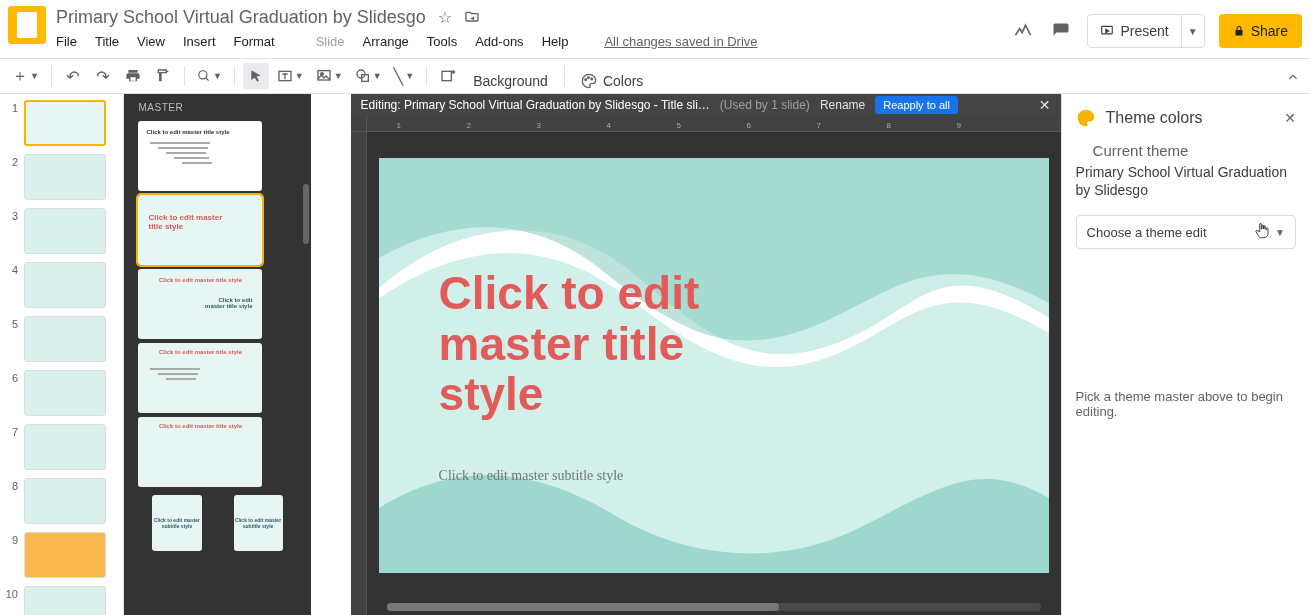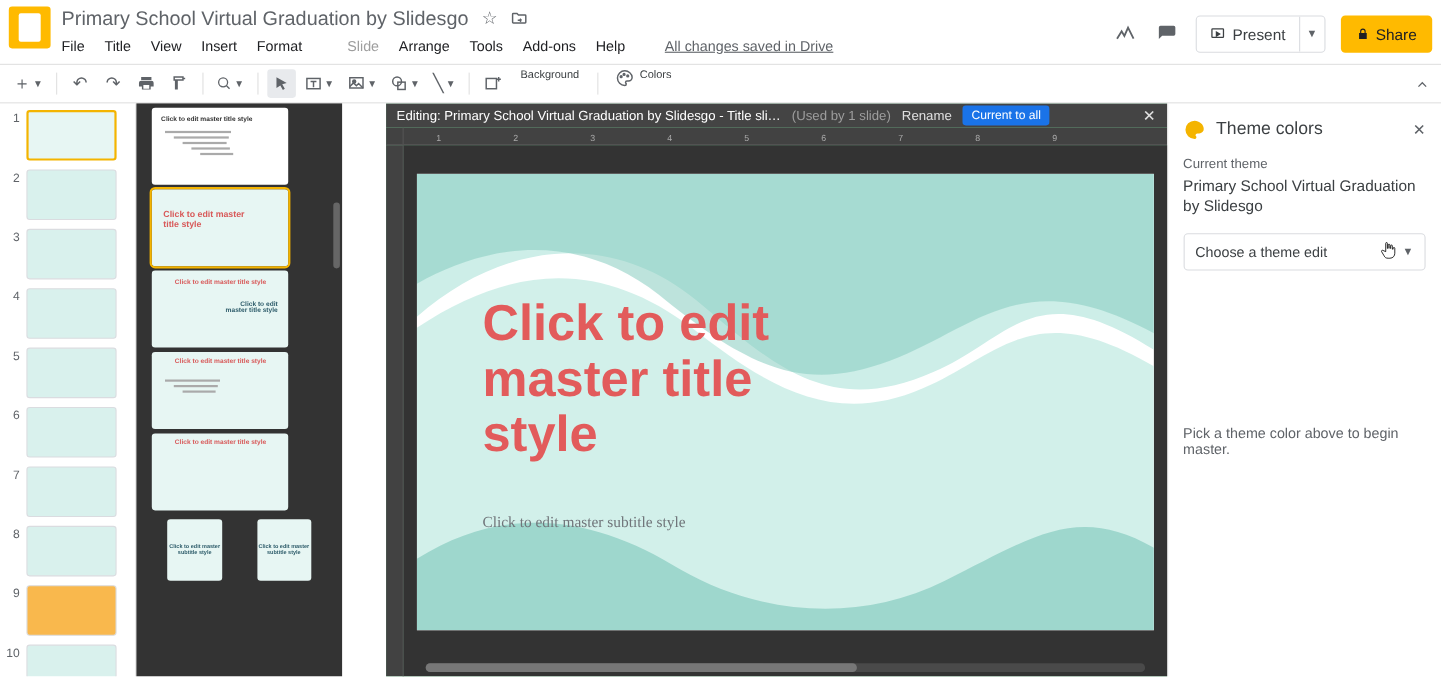--- a/index.html
+++ b/index.html
@@ -24,21 +24,21 @@
   .present-drop { width: 22px; display: flex; align-items: center; justify-content: center; color: #5f6368; cursor: pointer; font-size: 10px;}
   .share-btn { display: flex; align-items: center; gap: 6px; background: #ffba00; border-radius: 4px; height: 34px; padding: 0 14px; font-weight: 500; font-size: 14px; color: #202124; cursor: pointer; }
   .share-lock { font-size: 12px; }
 
   
   .toolbar { height: 36px; border-top: 1px solid #e0e0e0; border-bottom: 1px solid #e0e0e0; display: flex; align-items: center; padding: 0 8px; gap: 4px; position: relative; }
   .tbtn { min-width: 26px; height: 26px; display: flex; align-items: center; justify-content: center; color: #5f6368; font-size: 16px; border-radius: 3px; cursor: pointer; padding: 0 4px; }
   .tbtn.active { background: #e8eaed; }
   .tbtn .drop { font-size: 9px; margin-left: 2px; color: #5f6368; }
   .sep { width: 1px; height: 20px; background: #e0e0e0; margin: 0 4px; }
-  .pillbtn { height: 26px; display: flex; align-items: flex-start; padding: 0 8px; font-size: 10px; color: #3c4043; border-radius: 3px; cursor: pointer; gap: 6px; }
+  .pillbtn { height: 26px; display: flex; align-items: flex-end; padding: 0 8px; font-size: 14px; color: #3c4043; border-radius: 3px; cursor: pointer; gap: 6px; }
   .collapse-btn { position: absolute; right: 4px; top: 5px; }
 
   
   .body { display: flex; height: 521px; }
 
   
   .filmstrip { width: 130px; background: #fff; border-right: 1px solid #e0e0e0; overflow: hidden; padding: 6px 4px; }
   .thumb-row { display: flex; gap: 6px; margin-bottom: 8px; align-items: flex-start; }
   .thumb-num { width: 14px; font-size: 11px; color: #5f6368; text-align: right; padding-top: 2px; }
   .thumb { width: 82px; height: 46px; border: 1px solid #dadce0; border-radius: 3px; background: #e7f6f3; position: relative; overflow: hidden; }
@@ -53,21 +53,21 @@
   .layout-thumb { width: 124px; height: 70px; background: #e7f6f3; border-radius: 3px; margin: 4px 14px; position: relative; display: flex; align-items: center; justify-content: center; text-align: center; color: #555; font-size: 7px; font-weight: 600; overflow:hidden; }
   .layout-thumb.half { width: 60px; height: 56px; }
   .layout-halves { display: flex; gap: 4px; padding: 0 14px; }
   .layout-thumb.master-sel { outline: 2px solid #f4b400; }
   .layout-thumb .lt-title { color: #d85a5a; font-weight: 700; font-size: 8px; width: 70%; }
   .layout-thumb .lines { position: absolute; left: 12px; right: 12px; top: 18px; }
   .layout-thumb .line { height: 2px; background: #aaa; margin: 3px 0; }
   .panel-scrollbar { position: absolute; right: 2px; top: 90px; width: 6px; height: 60px; background: #666; border-radius: 3px; }
 
   
-  .canvas-area { flex: 1; background: #86efac; display: flex; flex-direction: column; margin-left: 40px; }
+  .canvas-area { flex: 1; background: #737373; display: flex; flex-direction: column; margin-left: 40px; }
   .edit-bar { background: #444; height: 22px; display: flex; align-items: center; padding: 0 10px; gap: 10px; font-size: 12px; color: #fff; }
   .edit-bar .title { flex: 0 0 auto; max-width: 360px; white-space: nowrap; overflow: hidden; text-overflow: ellipsis; }
   .edit-bar .used { color: #9e9e9e; }
   .edit-bar .spacer { flex: 1; }
   .edit-bar .rename { color: #e0e0e0; cursor: pointer; }
   .edit-bar .reapply { background: #1a73e8; color: #fff; padding: 3px 8px; border-radius: 3px; font-size: 11px; cursor: pointer; }
   .edit-bar .close-x { color: #e0e0e0; font-size: 14px; cursor: pointer; margin-left: auto; }
 
   .rulers-corner { height: 16px; background: #424242; border-bottom: 1px solid #555; display: flex; }
   .vruler-spacer { width: 16px; border-right: 1px solid #555; }
@@ -87,21 +87,21 @@
 
   .stage-scroll-h { position:absolute; left:20px; right:20px; bottom:4px; height:8px; background:#4a4a4a; border-radius:4px;}
   .stage-scroll-h .knob{ position:absolute; left:0; width:60%; height:8px; background:#777; border-radius:4px;}
 
   
   .theme-panel { width: 260px; border-left: 1px solid #e0e0e0; background: #fff; padding: 14px 14px; display: flex; flex-direction: column; }
   .tp-header { display: flex; align-items: center; gap: 10px; margin-bottom: 14px; }
   .tp-header .pal-icon { color: #f4b400; font-size: 18px; }
   .tp-header .tp-title { font-size: 16px; color: #3c4043; font-weight: 400; }
   .tp-header .tp-close { margin-left: auto; color: #5f6368; font-size: 14px; cursor: pointer; }
-  .tp-label { font-size: 12px; color: #5f6368; margin-bottom: 4px; }
+  .tp-label { font-size: 15px; color: #5f6368; margin-bottom: 4px; margin-left: 17px; }
   .tp-theme-name { font-size: 14px; color: #3c4043; margin-bottom: 16px; line-height: 1.3; }
   .tp-dropdown { border: 1px solid #dadce0; border-radius: 4px; height: 34px; display: flex; align-items: center; padding: 0 10px; font-size: 13px; color: #3c4043; justify-content: space-between; cursor: pointer; position: relative; }
   .tp-dropdown .dd-icon { font-size: 10px; color: #5f6368; }
   .cursor-hand { position: absolute; right: 24px; top: 6px; font-size: 16px; pointer-events: none; }
   .tp-hint { font-size: 13px; color: #5f6368; margin-top: 140px; }
 
   svg { display: block; }
 </style>
 </head>
 <body>
@@ -288,20 +288,21 @@
         <div class="thumb-num">9</div>
         <div class="thumb orange"></div>
       </div>
       <div class="thumb-row">
         <div class="thumb-num">10</div>
         <div class="thumb mint"></div>
       </div>
     </div>
 
   <div class="master-panel">
+    <div class="master-cat">MASTER</div>
     <div class="layout-thumb" style="background:#fff;">
       <div style="position:absolute;left:8px;top:8px;font-size:6px;color:#333;">Click to edit master title style</div>
       <div class="lines">
           <div class="line" style="width:60%"></div>
           <div class="line" style="width:50%;margin-left:8px;"></div>
           <div class="line" style="width:40%;margin-left:16px;"></div>
           <div class="line" style="width:35%;margin-left:24px;"></div>
           <div class="line" style="width:30%;margin-left:32px;"></div>
         </div>
     </div>
@@ -334,21 +335,21 @@
     </div>
 
     <div class="panel-scrollbar"></div>
   </div>
 
   <div class="canvas-area">
     <div class="edit-bar">
       <span class="title">Editing: Primary School Virtual Graduation by Slidesgo - Title sli…</span>
       <span class="used">(Used by 1 slide)</span>
       <span class="rename">Rename</span>
-      <span class="reapply">Current to all</span>
+      <span class="reapply">Reapply to all</span>
       <span class="spacer"></span>
       <span class="close-x">✕</span>
     </div>
 
     <div class="rulers-corner">
       <div class="vruler-spacer"></div>
       <div class="hruler" id="hruler">
           <span style="left: 30px;">1</span>
           <span style="left: 100px;">2</span>
           <span style="left: 170px;">3</span>
@@ -397,16 +398,16 @@
     <div class="tp-theme-name">Primary School Virtual Graduation by Slidesgo</div>
     <div class="tp-dropdown">
       <span>Choose a theme edit</span>
       <span class="dd-icon">▼</span>
       <span class="cursor-hand">
         <svg width="18" height="18" viewBox="0 0 24 24" fill="#000" stroke="#000" stroke-width="0.5">
           <path fill="#fff" stroke="#000" stroke-width="1" d="M9 3a1 1 0 0 1 2 0v6h1V5a1 1 0 1 1 2 0v4h1V6a1 1 0 1 1 2 0v4h1v-1a1 1 0 1 1 2 0v6c0 3-2 6-6 6h-2c-3 0-4-1-5-3l-3-5c-.5-1 .5-2 1.5-1.5L9 13V3z"></path>
         </svg>
       </span>
     </div>
-    <div class="tp-hint">Pick a theme color above to begin master.</div>
+    <div class="tp-hint">Pick a theme master above to begin editing.</div>
   </div>
 
 </div>
 
 </body></html>

